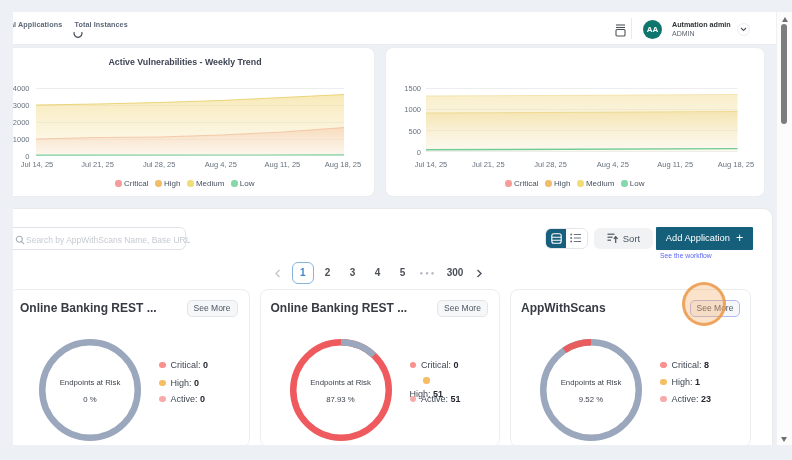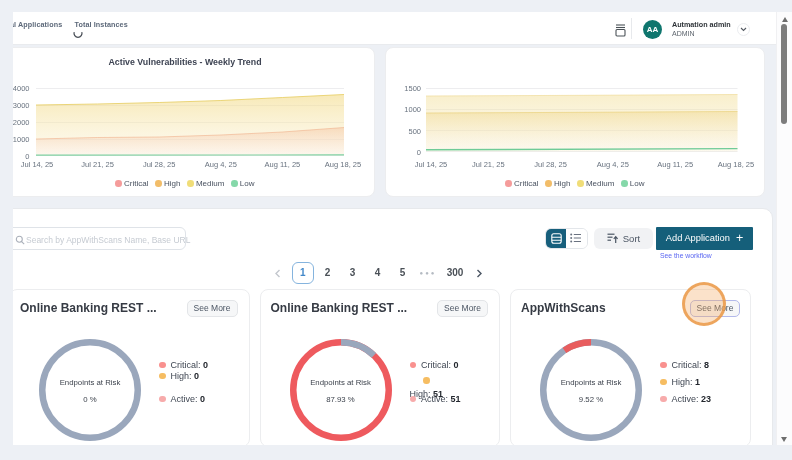--- a/index.html
+++ b/index.html
@@ -238,21 +238,21 @@
       <div class="seemore">See More</div>
       <svg class="abs" style="left:20px; top:40px;" width="120" height="120" viewBox="0 0 120 120">
         <circle cx="60" cy="60" r="47.75" fill="none" stroke="#9aa7bc" stroke-width="6.5"></circle>
       </svg>
       <div class="risk1" style="top:88px;">Endpoints at Risk</div>
       <div class="risk1" style="top:104.5px;">0 %</div>
       <div class="alg-row" style="left:149px; top:70px;">
         <span class="dot" style="background:#f9918f;"></span>
         <span>Critical: <b>0</b></span>
       </div>
-      <div class="alg-row" style="left:149px; top:81px;">
+      <div class="alg-row" style="left:149px; top:88px;">
         <span class="dot" style="background:#f6bd62;"></span>
         <span>High: <b>0</b></span>
       </div>
       <div class="alg-row" style="left:149px; top:104px;">
         <span class="dot" style="background:#f7abab;"></span>
         <span>Active: <b>0</b></span>
       </div>
     </div>
 
     <div class="acard" style="left:246.5px;">

